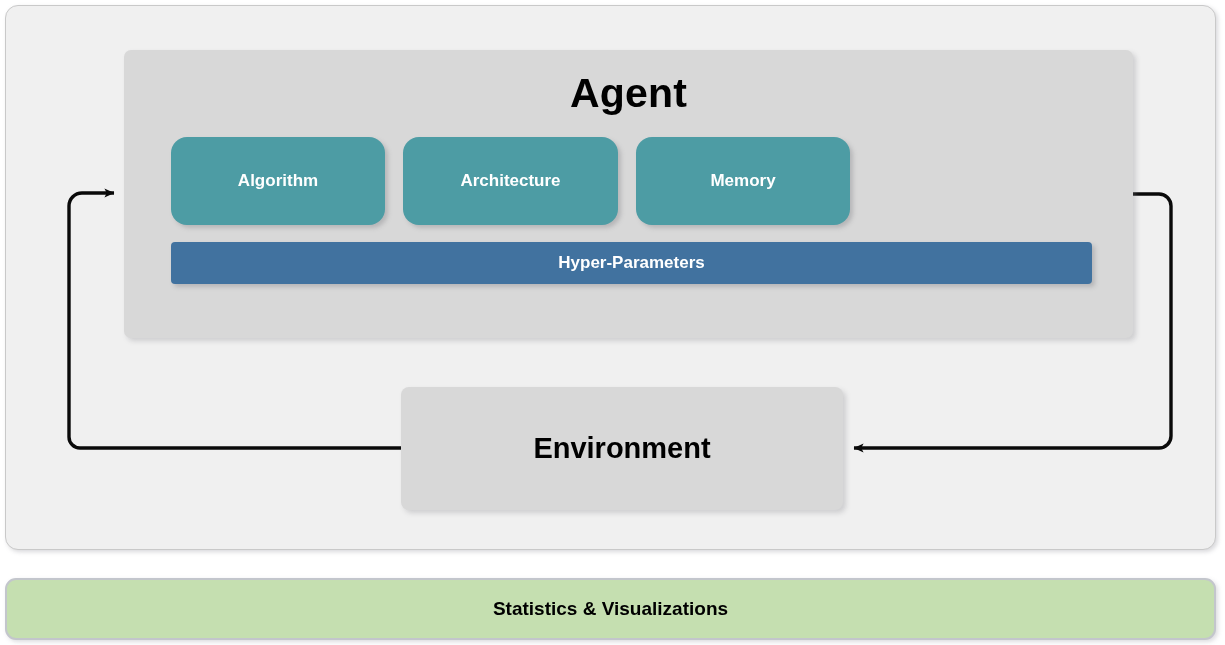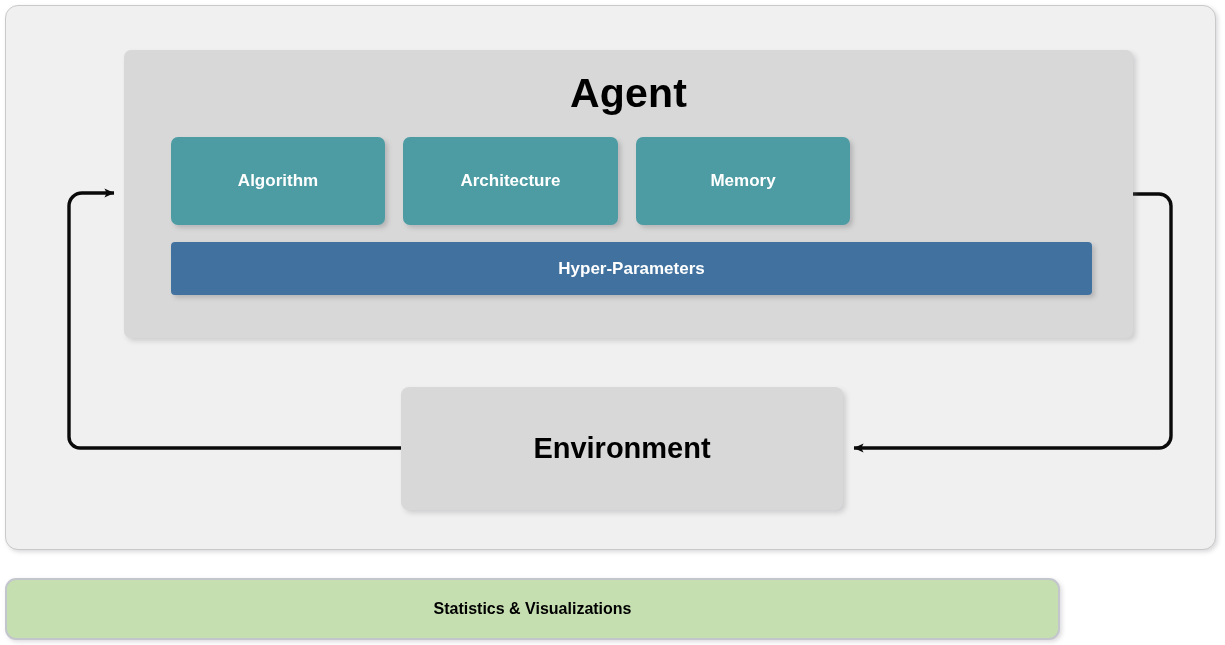--- a/index.html
+++ b/index.html
@@ -63,21 +63,21 @@
     position: absolute;
     left: 47px;     
     top: 87px;      
     width: 921px;   
     height: 88px;
     display: flex;
     gap: 18px;
   }
   .comp-box {
     background: #4d9ca4;
-    border-radius: 7px;
+    border-radius: 16px;
     display: flex;
     align-items: center;
     justify-content: center;
     color: #ffffff;
     font-size: 17px;
     font-weight: bold;
     box-shadow: 3px 3px 4px rgba(120,120,125,0.35);
     box-sizing: border-box;
     white-space: nowrap;
   }
@@ -85,21 +85,21 @@
   .comp-box.w-exploration      { flex: 0 0 222px; }
   .comp-box.w-architecture     { flex: 0 0 215px; }
   .comp-box.w-memory           { flex: 0 0 214px; text-align: center; }
 
   
   .hyper-bar {
     position: absolute;
     left: 47px;
     top: 192px;  
     width: 921px;
-    height: 53px;
+    height: 42px;
     background: #41729f;
     border-radius: 4px;
     display: flex;
     align-items: center;
     justify-content: center;
     color: #ffffff;
     font-size: 17px;
     font-weight: bold;
     box-shadow: 3px 3px 4px rgba(120,120,125,0.35);
     box-sizing: border-box;
@@ -132,29 +132,29 @@
     width: 1225px;
     height: 645px;
     pointer-events: none;
   }
 
   
   .footer-bar {
     position: absolute;
     left: 5px;
     top: 578px;
-    width: 1055px;
+    width: 1211px;
     height: 62px;
     background: #c5dfb0;
     border: 2px solid #c3c6cc;
     border-radius: 11px;
     display: flex;
     align-items: center;
     justify-content: center;
-    font-size: 16px;
+    font-size: 19px;
     font-weight: bold;
     color: #000000;
     box-shadow: 2px 2px 4px rgba(120,120,130,0.25);
     box-sizing: border-box;
   }
 </style>
 </head>
 <body>
 
 <div id="canvas">

